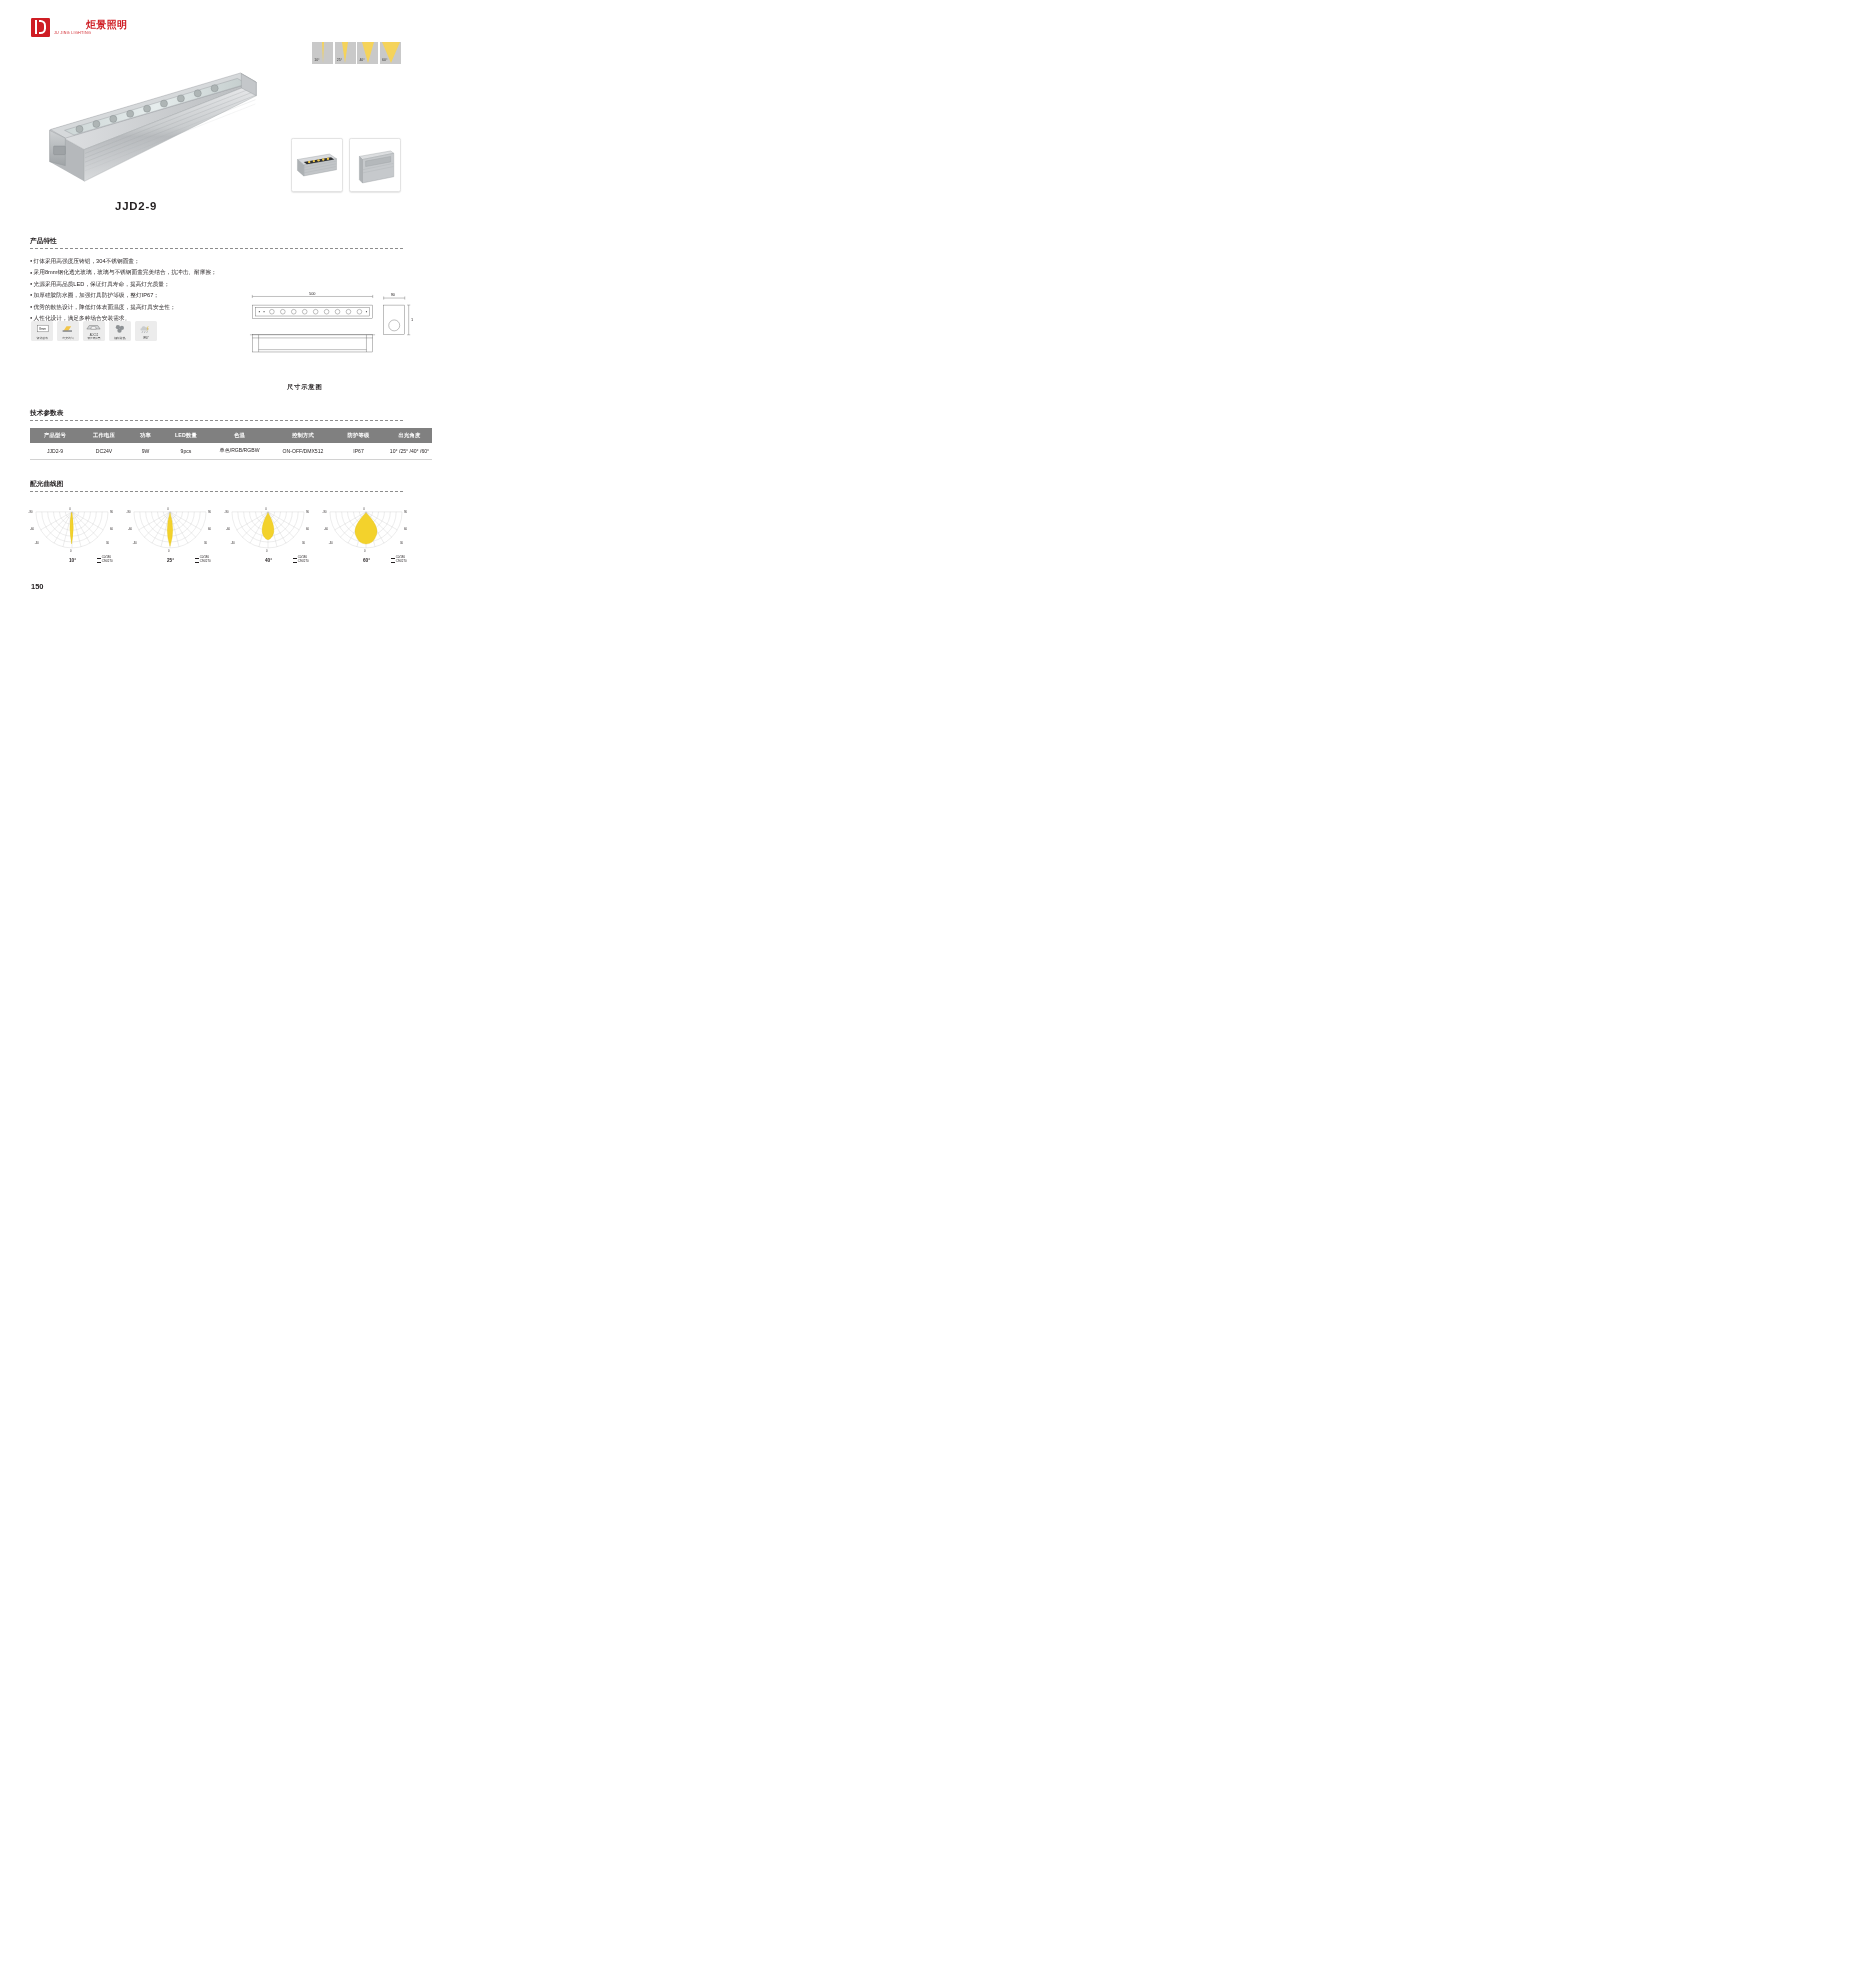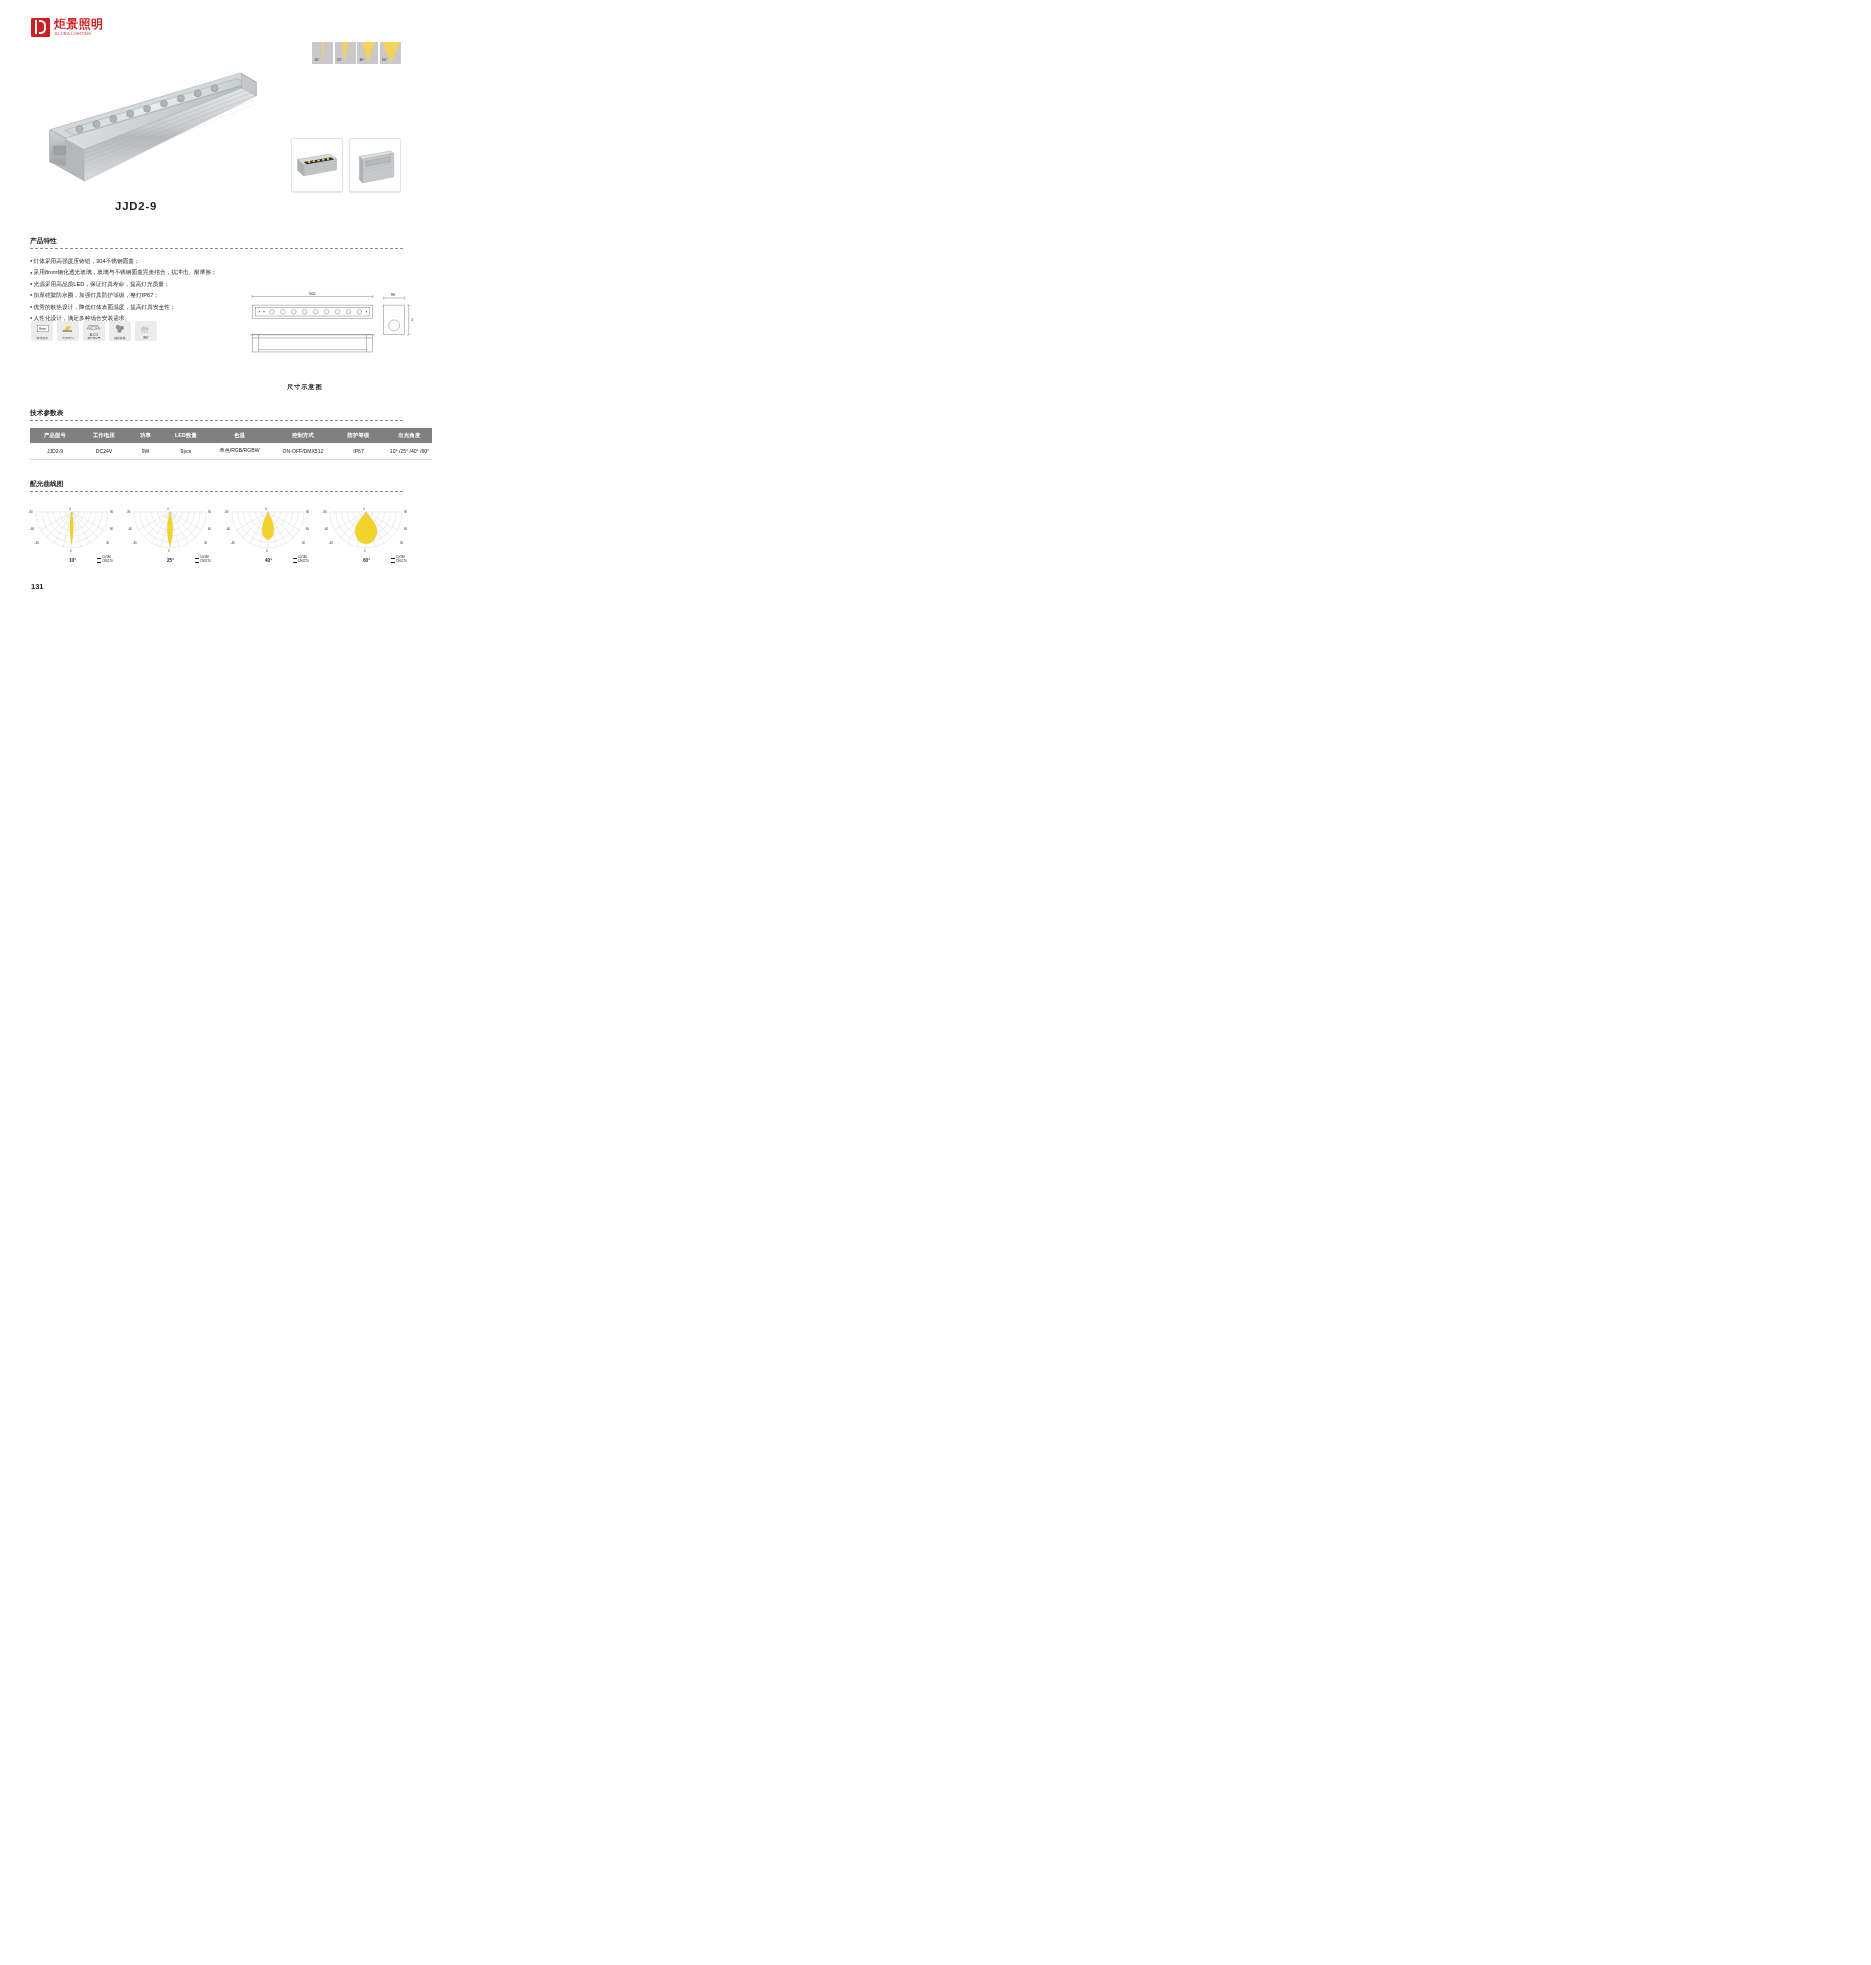--- a/index.html
+++ b/index.html
@@ -29,21 +29,21 @@
   }
   .logo-mark:before{
     content:"";position:absolute;left:3.5px;top:2.8px;width:2px;height:13.4px;background:#fff;
   }
   .logo-mark:after{
     content:"";position:absolute;left:7.5px;top:2.8px;width:7.9px;height:13.4px;
     border:2px solid #fff;border-left:none;border-radius:0 5.5px 5.5px 0;
     box-sizing:border-box;
   }
   .logo-text{display:flex;flex-direction:column;justify-content:center;}
-  .logo-cn{font-size:12px;font-weight:bold;color:#cf1d24;letter-spacing:0.4px;line-height:1.1;}
+  .logo-cn{font-size:10px;font-weight:bold;color:#cf1d24;letter-spacing:0.4px;line-height:1.1;margin-left:32px;}
   .logo-en{font-size:3.7px;color:#cf1d24;letter-spacing:0.3px;margin-top:1.2px;}
 
   
   .beams{position:absolute;right:31px;top:42px;display:flex;gap:1.6px;}
   .beam{
     width:21px;height:21.6px;background:#c9c9c9;position:relative;overflow:hidden;
   }
   .beam .cone{
     position:absolute;left:50%;top:0;transform:translateX(-50%);
     width:0;height:0;border-top:21.6px solid #f5d35a;
@@ -587,16 +587,16 @@
           </div>
         <div>
             <i></i>
             <span>C90/270</span>
           </div>
       </div>
     </div>
 
   </div>
 
-  <div class="page-no">131</div>
+  <div class="page-no">150</div>
 
 </div>
 
 
 </body></html>

